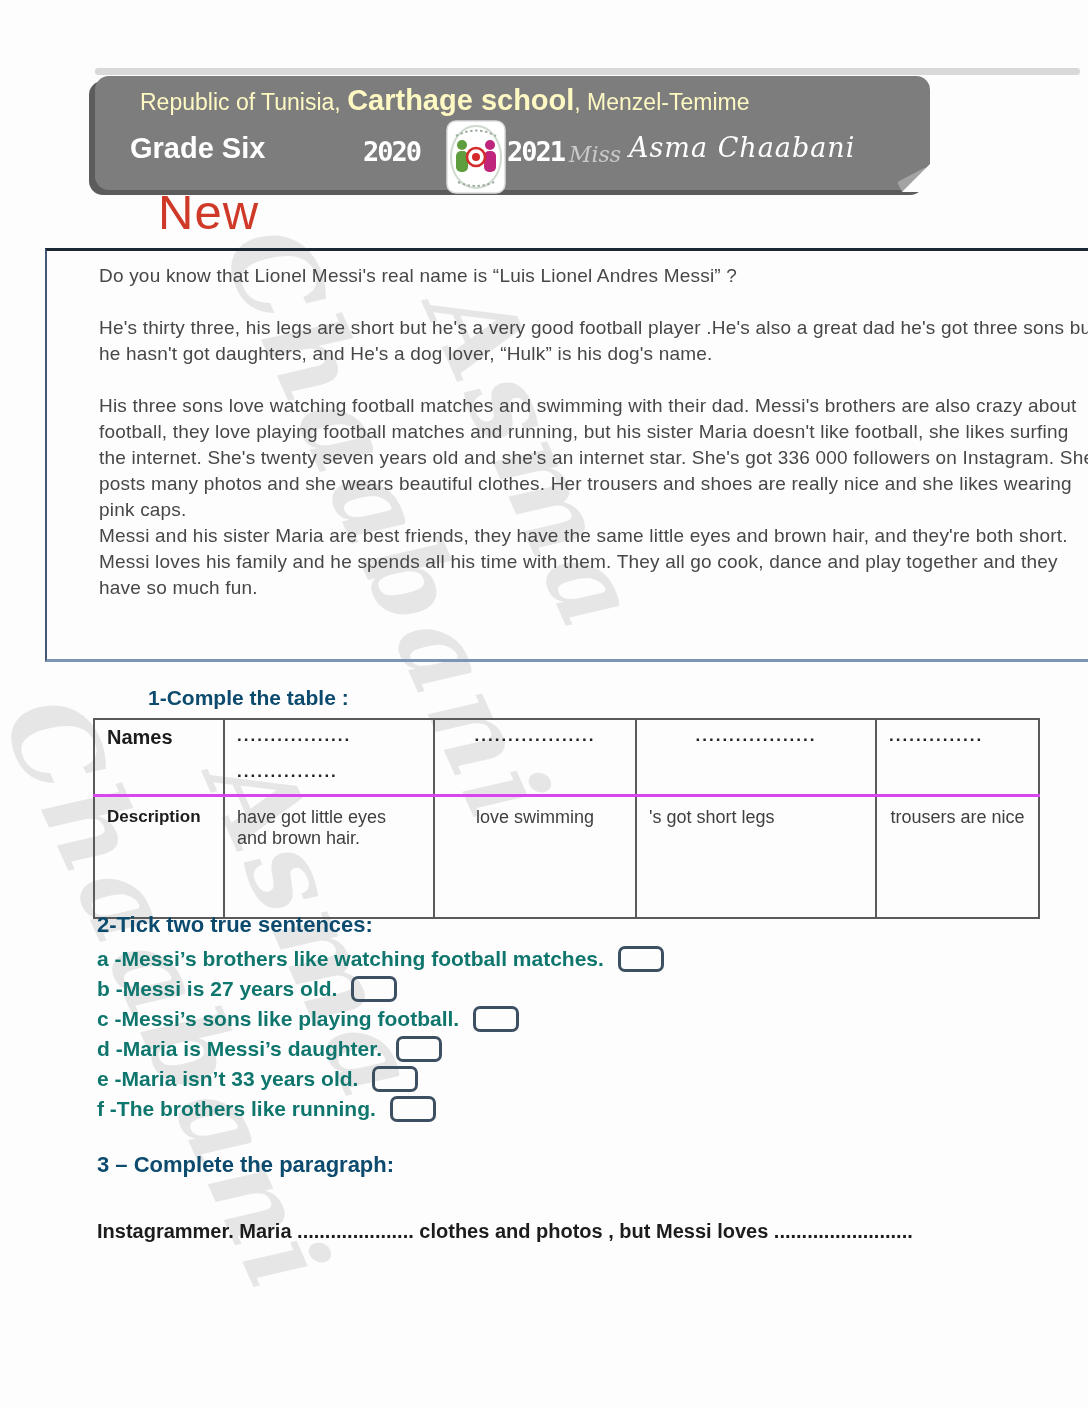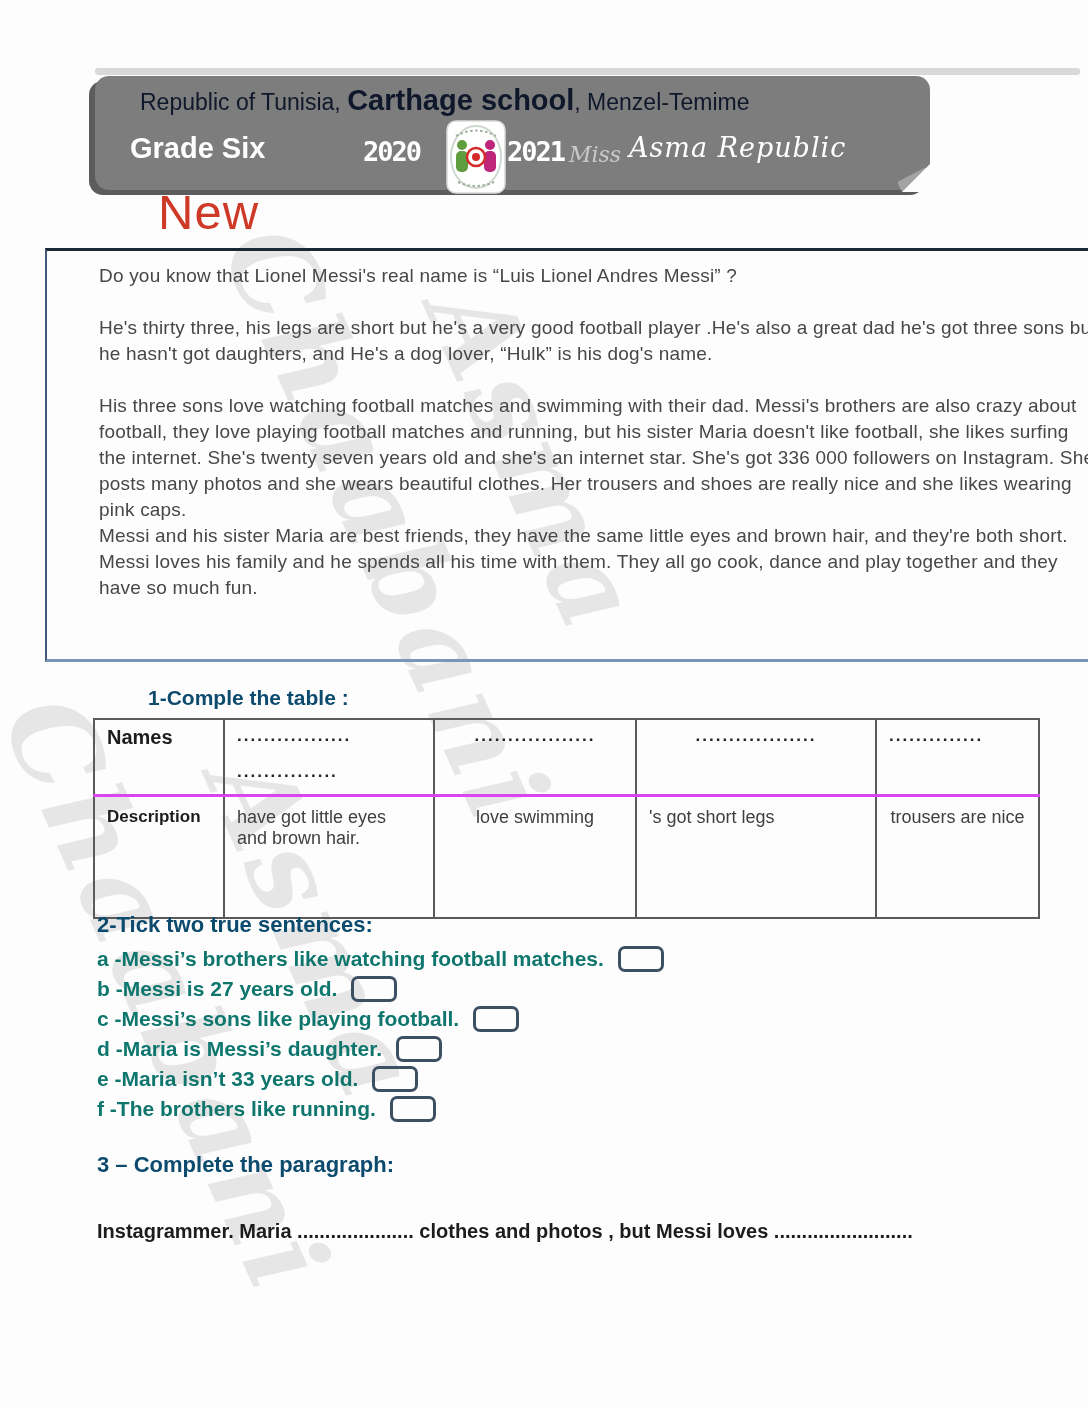--- a/index.html
+++ b/index.html
@@ -13,21 +13,21 @@
   .wm div{font-size:112px;letter-spacing:6px;}
   .wm1{left:140px;top:330px;width:640px;}
   .wm2{left:-80px;top:800px;width:640px;}
 
   .top-strip{position:absolute;left:95px;top:68px;width:985px;height:7px;background:#c6c6c6;
              opacity:.65;border-radius:3px;}
 
   
   .banner{position:absolute;left:95px;top:76px;width:835px;height:114px;background:#7d7d7d;
           border-radius:14px;box-shadow:-6px 5px 0 #5c5c5c;color:#ffffff;}
-  .b-line1{position:absolute;left:45px;top:8px;font-size:23px;color:#0f172a;white-space:nowrap;}
+  .b-line1{position:absolute;left:45px;top:8px;font-size:23px;color:#fef9c3;white-space:nowrap;}
   .b-line1 .school{font-size:29px;font-weight:bold;}
   .grade{position:absolute;left:35px;top:56px;font-size:29px;font-weight:bold;}
   .year{position:absolute;top:60px;font-family:"DejaVu Sans Mono",monospace;font-weight:bold;
         font-size:27px;letter-spacing:-2px;}
   .y-left{left:268px;}
   .y-right{left:412px;}
   .logo{position:absolute;left:351px;top:44px;width:60px;height:74px;}
   .miss{position:absolute;left:474px;top:66px;font-size:22px;color:#c9c9c9;font-style:italic;
         font-family:"DejaVu Serif",serif;}
   .teacher{position:absolute;left:534px;top:56px;font-size:27px;font-style:italic;
@@ -107,21 +107,21 @@
       <rect x="10" y="31" width="12" height="21" rx="5" fill="#5f9e3e"></rect>
       <rect x="20" y="33" width="7" height="5" rx="2.5" fill="#5f9e3e"></rect>
       <circle cx="44" cy="25" r="5" fill="#c0257c"></circle>
       <rect x="38" y="31" width="12" height="21" rx="5" fill="#c0257c"></rect>
       <rect x="33" y="33" width="7" height="5" rx="2.5" fill="#c0257c"></rect>
       <circle cx="30" cy="37" r="9" fill="#ffffff" stroke="#d42a2a" stroke-width="2.5"></circle>
       <circle cx="30" cy="37" r="4" fill="#d42a2a"></circle>
     </svg>
     <span class="year y-right">2021</span>
     <span class="miss">Miss</span>
-    <span class="teacher">Asma Republic</span>
+    <span class="teacher">Asma Chaabani</span>
     <span class="fold-g"></span>
     <span class="fold-w"></span>
   </div>
 
   <div class="new">New</div>
 
   <div class="passage">
     <p class="p-gap">Do you know that Lionel Messi's real name is “Luis Lionel Andres Messi” ?</p>
     <p class="p-gap">He's thirty three, his legs are short but he's a very good football player .He's also a great dad he's got three sons but he hasn't got daughters, and  He's a dog lover, “Hulk” is  his dog's name.</p>
     <p>His three sons love watching football matches and swimming  with their dad. Messi's brothers are also crazy about football, they love playing football matches and running, but his sister Maria doesn't like football, she likes surfing the internet. She's twenty seven years old and she's an internet star.  She's got 336 000 followers on Instagram.  She posts many photos and she wears beautiful clothes. Her  trousers and shoes are really nice and she likes wearing pink caps.</p>

